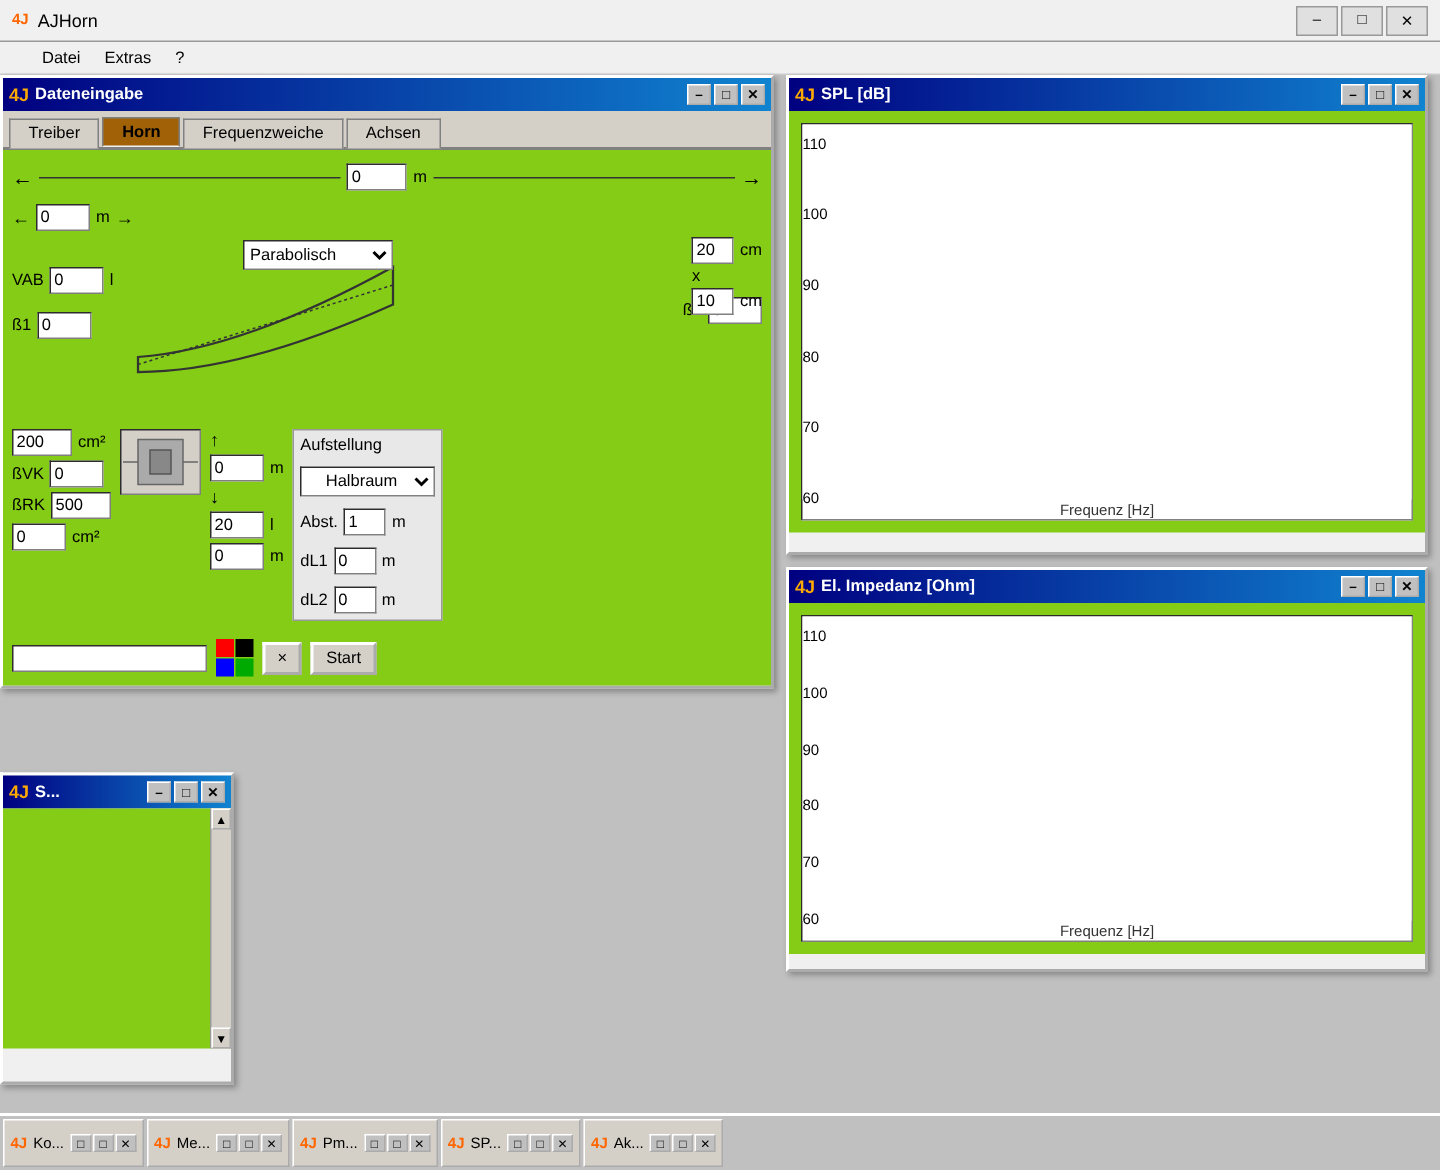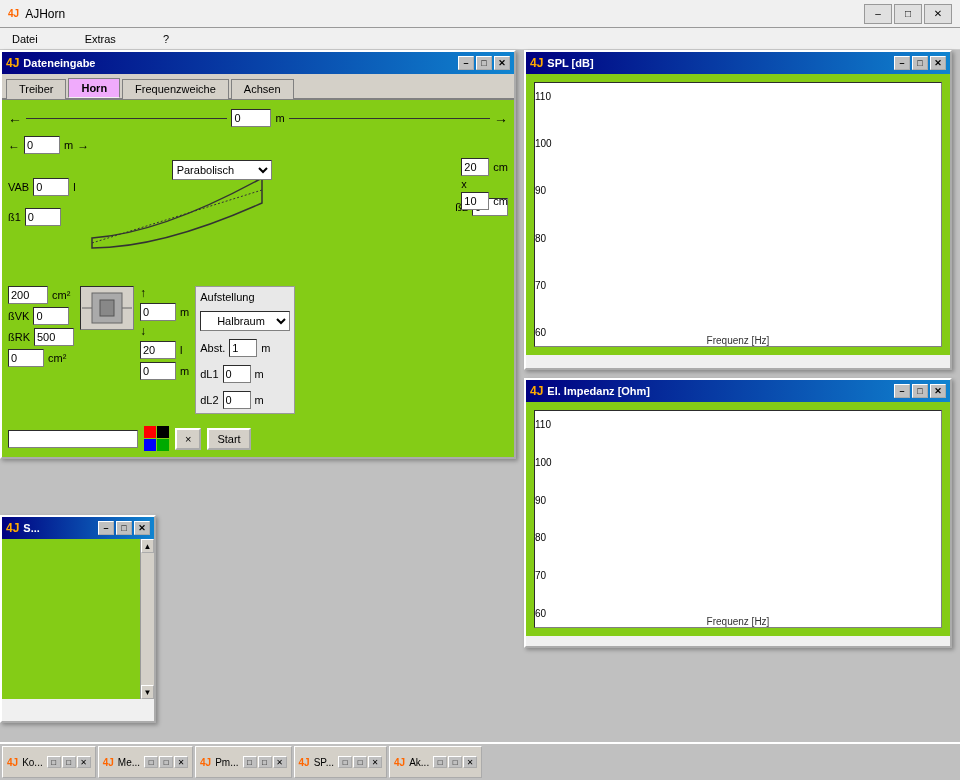--- a/index.html
+++ b/index.html
@@ -45,23 +45,22 @@
       justify-content: center;
       font-size: 10px;
     }
 
     
     .menu-bar {
       background: #f0f0f0;
       height: 22px;
       display: flex;
       align-items: center;
-      padding: 0 4px;
+      padding: 0 20px;
       border-bottom: 1px solid #ccc;
-      gap: 31px;
     }
     .menu-item {
       padding: 2px 8px;
       cursor: pointer;
       font-size: 11px;
     }
 
     
     .main-area {
       background: #c0c0c0;
@@ -129,21 +128,21 @@
       border: 1px solid #808080;
       border-bottom: none;
       background: #d4d0c8;
       cursor: pointer;
       font-size: 11px;
       margin-right: 2px;
       position: relative;
       top: 1px;
     }
     .tab.active {
-      background: #f0abfc;
+      background: #a16207;
       border-bottom: 1px solid #f0f0f0;
       font-weight: bold;
       top: 0px;
     }
 
     .window-body {
       padding: 6px;
       background: #84cc16;
     }
 
@@ -402,21 +401,21 @@
 
           <div style="position:relative; flex:1; height:120px;">
             <svg width="220" height="110">
 
               <path d="M 10,80 Q 80,75 180,20 L 180,45 Q 80,90 10,90 Z" fill="none" stroke="#333" stroke-width="1.5"></path>
 
               <line x1="10" y1="85" x2="180" y2="32" stroke="#333" stroke-width="1" stroke-dasharray="2,2"></line>
             </svg>
 
             
-            <div style="position:absolute; top:2px; left:90px;">
+            <div style="position:absolute; top:2px; left:80px;">
               <select style="width:100px;">
                 <option>Parabolisch</option>
                 <option>Exponential</option>
                 <option>Konisch</option>
                 <option>Traktrix</option>
               </select>
             </div>
 
             
             <div style="position:absolute; top:40px; right:0;" class="row">

